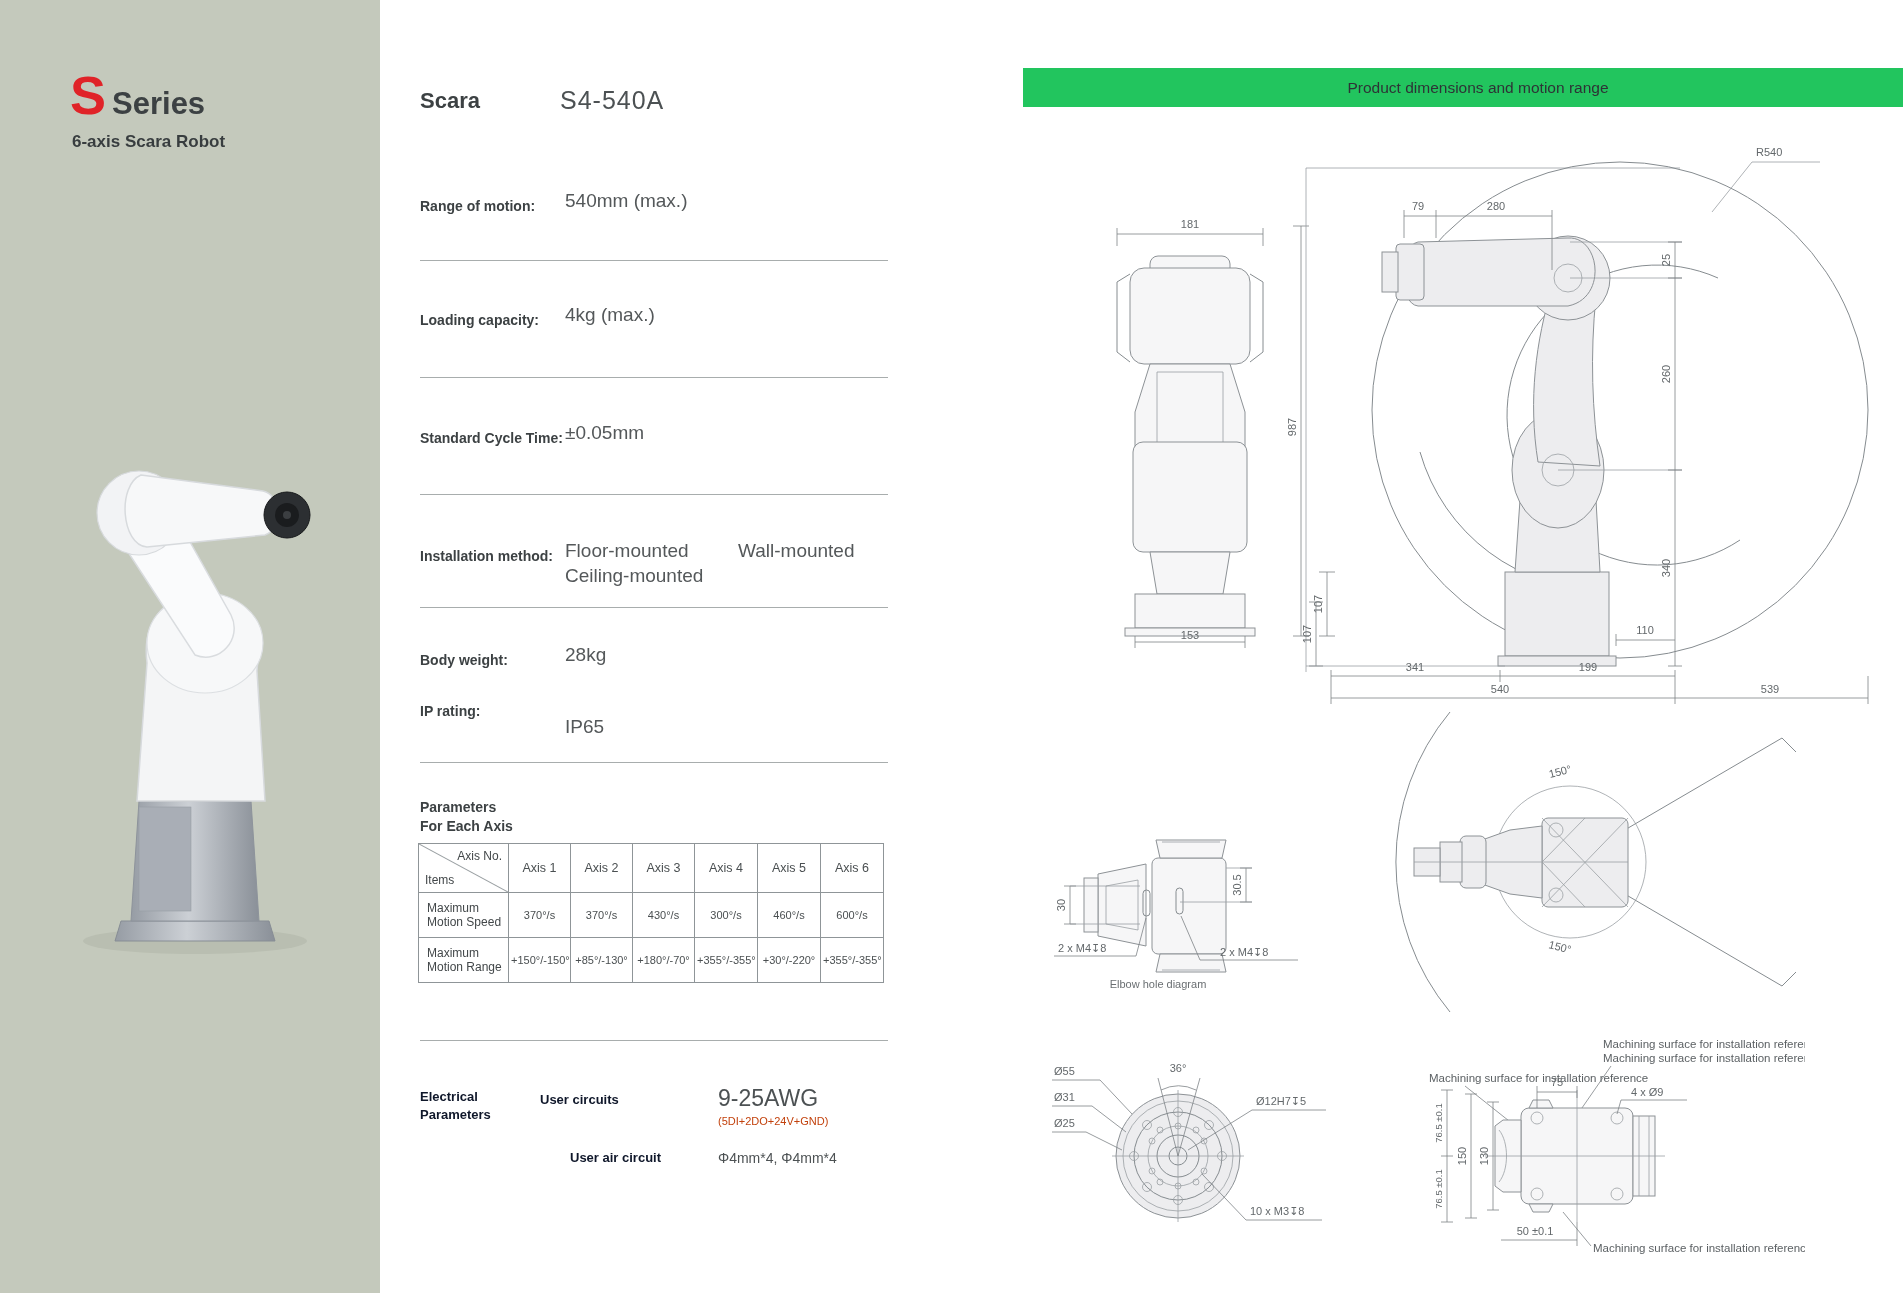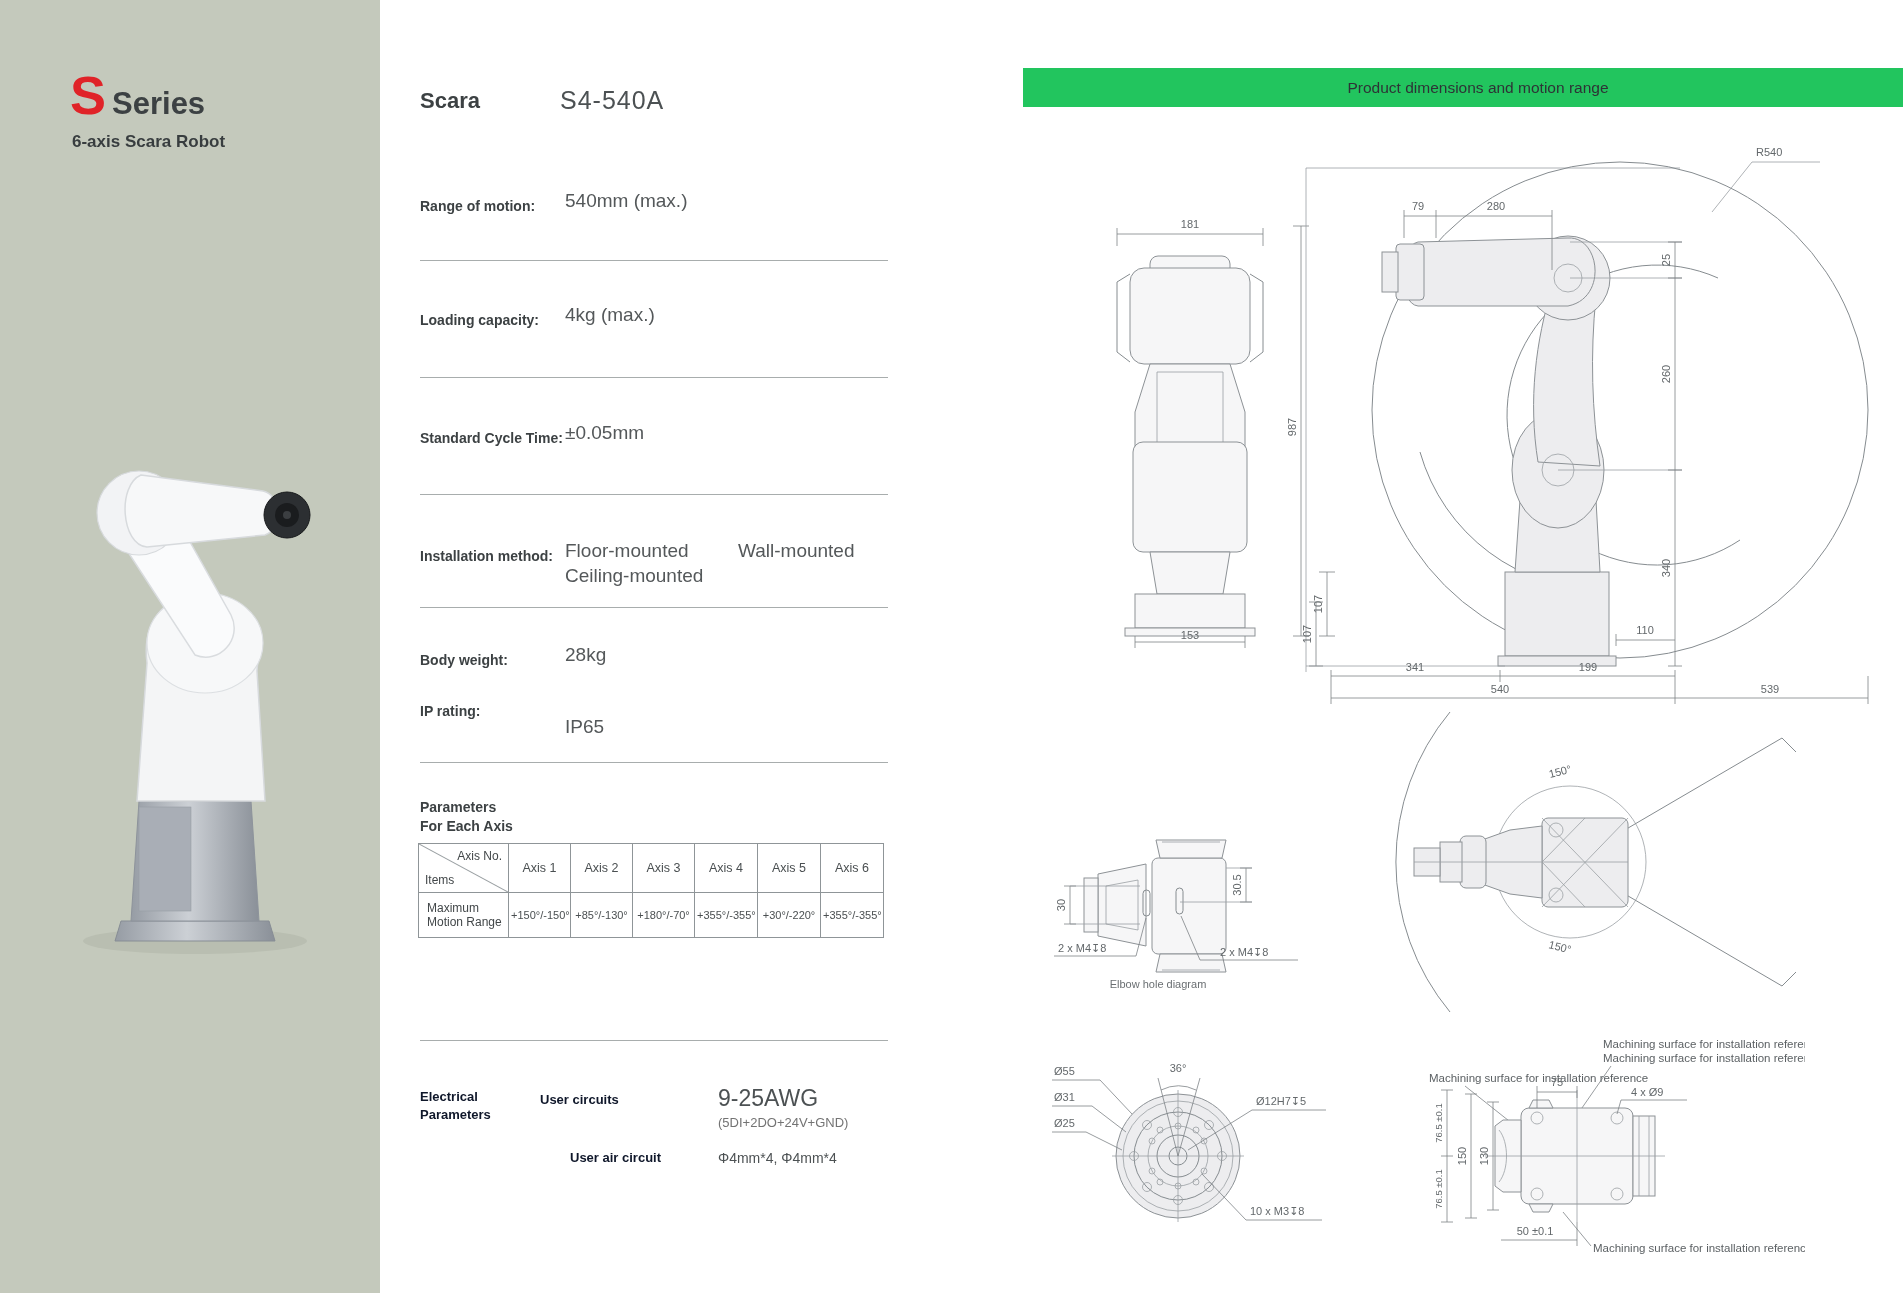--- a/index.html
+++ b/index.html
@@ -27,21 +27,21 @@
       color:#4a4f51;text-align:center;vertical-align:middle;padding:2px;}
   table.axis .rowhead{text-align:left;padding-left:8px;font-size:12px;color:#424749;}
   table.axis .colhead{font-size:12.5px;}
   table.axis .cell{font-size:11px;}
   .corner-cell{position:relative;height:44px;}
   .corner-top{position:absolute;top:5px;right:6px;font-size:12px;color:#424749;}
   .corner-bottom{position:absolute;bottom:5px;left:6px;font-size:12px;color:#424749;}
 
   .elec-label{font-size:13px;font-weight:bold;color:#0f172a;}
   .elec-big{font-size:23px;color:#4c5153;}
-  .elec-detail{font-size:13px;color:#737373;}
+  .elec-detail{font-size:11px;color:#c2410c;}
   .elec-val{font-size:14px;color:#4c5153;}
 
   
   #dimheader{left:1023px;top:68px;width:910px;height:39px;background:#22c55e;
      display:flex;align-items:center;justify-content:center;font-size:15.5px;color:#2e3336;}
   svg text{font-family:"Liberation Sans",sans-serif;fill:#63686b;font-size:11px;}
   svg .cap{font-size:11px;fill:#6a6f72;}
   svg .note{font-size:11.5px;fill:#5c6164;}
   .ln{stroke:#868c90;fill:none;stroke-width:1;}
   .lt{stroke:#9aa0a3;fill:none;stroke-width:0.8;}
@@ -139,20 +139,29 @@
         </svg>
         <span class="corner-top">Axis No.</span>
         <span class="corner-bottom">Items</span>
       </th>
       <th class="colhead">Axis 1</th>
       <th class="colhead">Axis 2</th>
       <th class="colhead">Axis 3</th>
       <th class="colhead">Axis 4</th>
       <th class="colhead">Axis 5</th>
       <th class="colhead">Axis 6</th>
+    </tr>
+    <tr style="height:45px;">
+      <td class="rowhead">Maximum Motion Speed</td>
+      <td class="cell">370°/s</td>
+      <td class="cell">370°/s</td>
+      <td class="cell">430°/s</td>
+      <td class="cell">300°/s</td>
+      <td class="cell">460°/s</td>
+      <td class="cell">600°/s</td>
     </tr>
     <tr style="height:45px;">
       <td class="rowhead">Maximum Motion Range</td>
       <td class="cell">+150°/-150°</td>
       <td class="cell">+85°/-130°</td>
       <td class="cell">+180°/-70°</td>
       <td class="cell">+355°/-355°</td>
       <td class="cell">+30°/-220°</td>
       <td class="cell">+355°/-355°</td>
     </tr>

